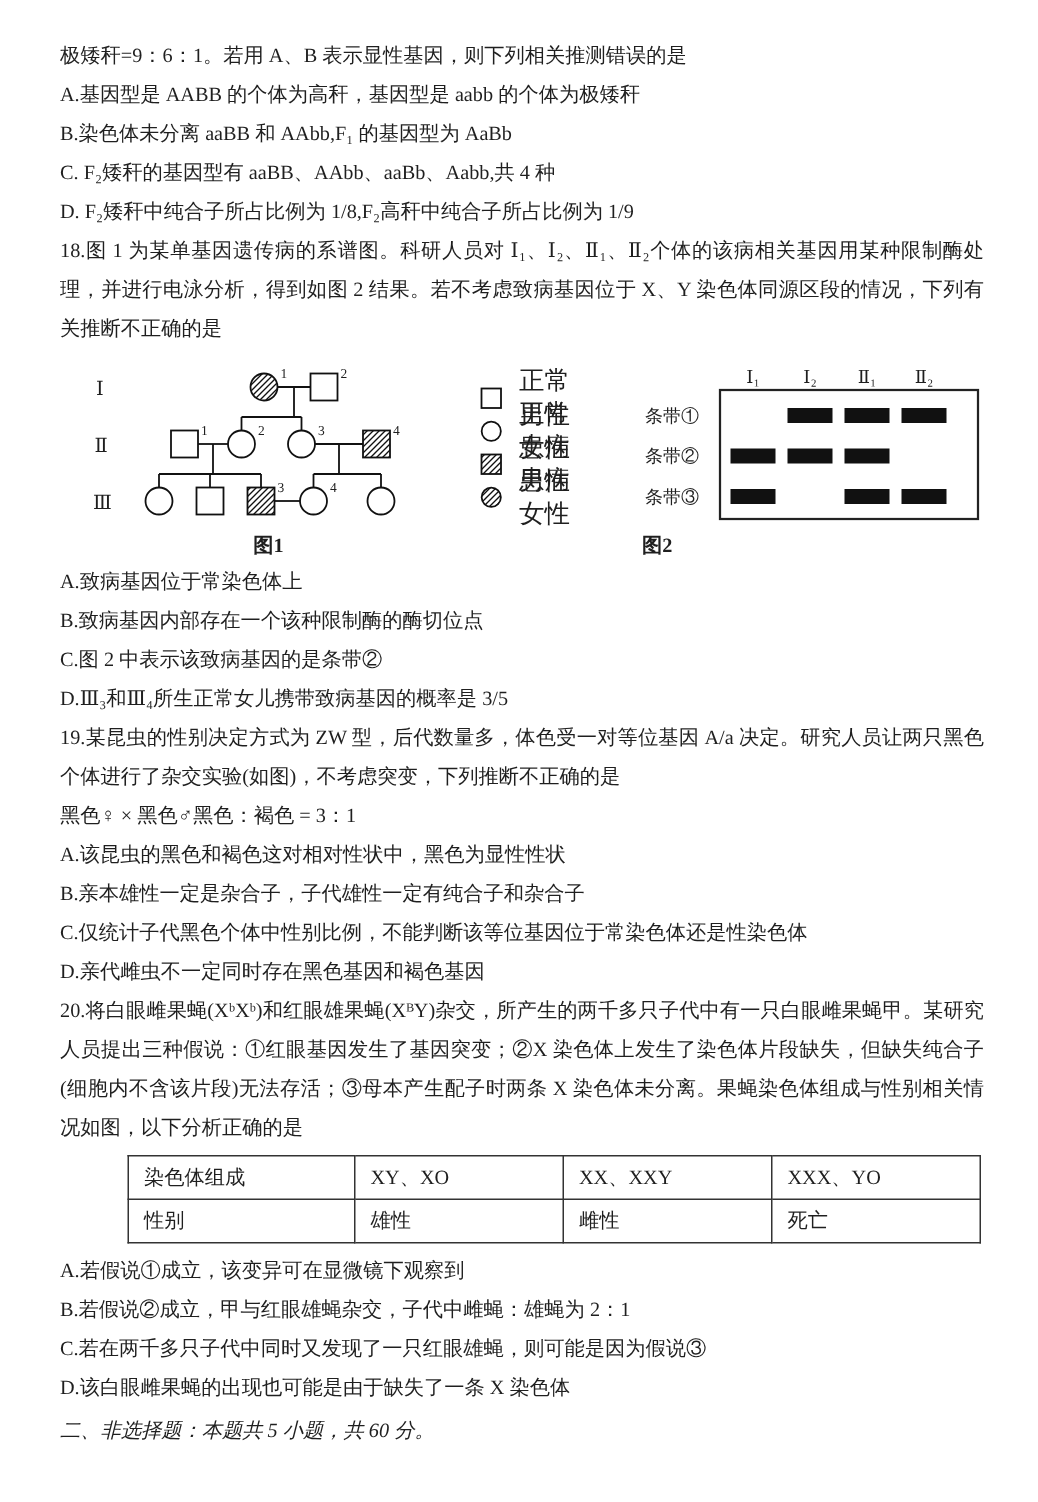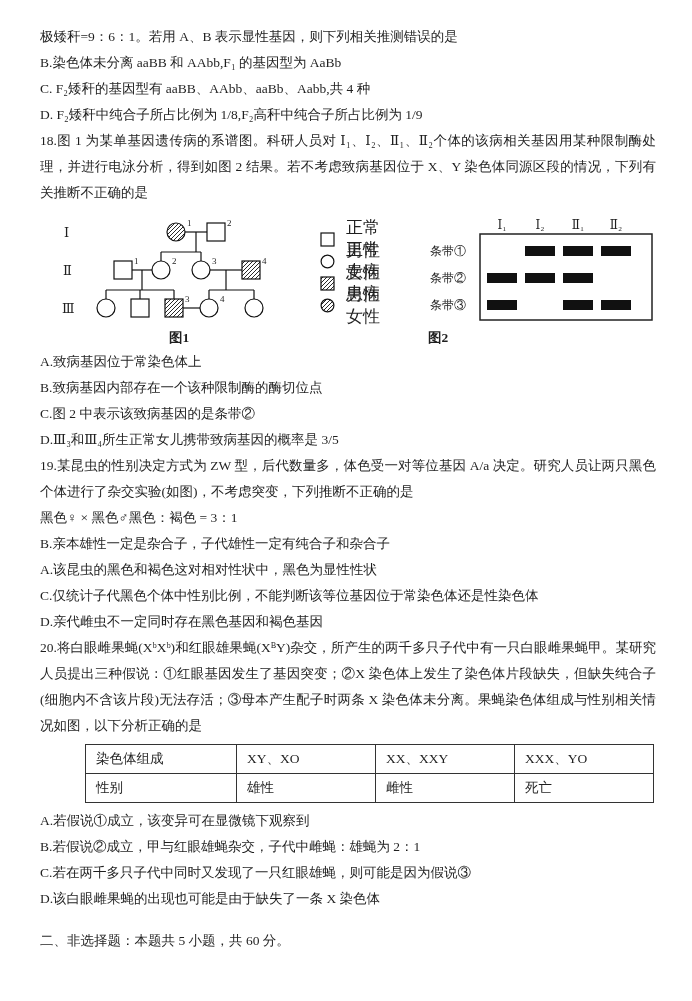--- a/index.html
+++ b/index.html
@@ -29,37 +29,38 @@
   .cross-right { }
 
   
   table.sex-table { border-collapse:collapse; margin:5px 0 5px 45px; }
   table.sex-table td {
     border:1px solid #333; padding:2px 10px; height:24px;
     font-size:13.5px; text-align:left; vertical-align:middle;
   }
   td.c0 { width:130px;margin-top:32px; } td.c1 { width:118px; } td.c2 { width:118px; } td.c3 { width:118px; }
 
-  .footer-line { line-height:28px; margin-top:15px; }
+  .footer-line { line-height:28px; margin-top:2px;font-style:italic; }
 </style>
 </head>
 <body>
 
 <svg width="0" height="0" style="position:absolute" aria-hidden="true">
   <defs>
     <pattern id="hatch" patternUnits="userSpaceOnUse" width="4" height="4">
       <rect width="4" height="4" fill="#ffffff"></rect>
       <path d="M0,4 L4,0 M-1,1 L1,-1 M3,5 L5,3" stroke="#111" stroke-width="0.9"></path>
     </pattern>
   </defs>
 </svg>
 
 <div class="page">
 
   <div class="line">极矮秆=9：6：1。若用 A、B 表示显性基因，则下列相关推测错误的是</div>
+  <div class="opt">A.基因型是 AABB 的个体为高秆，基因型是 aabb 的个体为极矮秆</div>
   <div class="opt">B.染色体未分离 aaBB 和 AAbb,F₁ 的基因型为 AaBb</div>
   <div class="opt">C. F₂矮秆的基因型有 aaBB、AAbb、aaBb、Aabb,共 4 种</div>
   <div class="opt">D. F₂矮秆中纯合子所占比例为 1/8,F₂高秆中纯合子所占比例为 1/9</div>
 
   <div class="stem">18.图 1 为某单基因遗传病的系谱图。科研人员对 Ⅰ₁、Ⅰ₂、Ⅱ₁、Ⅱ₂个体的该病相关基因用某种限制酶处理，并进行电泳分析，得到如图 2 结果。若不考虑致病基因位于 X、Y 染色体同源区段的情况，下列有关推断不正确的是</div>
 
   <div class="figure-row">
 
     <div class="fig1-block">
       <svg width="250" height="112" viewBox="0 0 250 112">
@@ -175,22 +176,22 @@
 
   <div class="opt">A.致病基因位于常染色体上</div>
   <div class="opt">B.致病基因内部存在一个该种限制酶的酶切位点</div>
   <div class="opt">C.图 2 中表示该致病基因的是条带②</div>
   <div class="opt">D.Ⅲ₃和Ⅲ₄所生正常女儿携带致病基因的概率是 3/5</div>
 
   <div class="stem">19.某昆虫的性别决定方式为 ZW 型，后代数量多，体色受一对等位基因 A/a 决定。研究人员让两只黑色个体进行了杂交实验(如图)，不考虑突变，下列推断不正确的是</div>
   <div class="line">
     <span>黑色♀ × 黑色♂</span><span class="cross-right">黑色：褐色 = 3：1</span>
   </div>
+  <div class="opt">A.该昆虫的黑色和褐色这对相对性状中，黑色为显性性状</div>
   <div class="opt">B.亲本雄性一定是杂合子，子代雄性一定有纯合子和杂合子</div>
-  <div class="opt">A.该昆虫的黑色和褐色这对相对性状中，黑色为显性性状</div>
   <div class="opt">C.仅统计子代黑色个体中性别比例，不能判断该等位基因位于常染色体还是性染色体</div>
   <div class="opt">D.亲代雌虫不一定同时存在黑色基因和褐色基因</div>
 
   <div class="stem">20.将白眼雌果蝇(XᵇXᵇ)和红眼雄果蝇(XᴮY)杂交，所产生的两千多只子代中有一只白眼雌果蝇甲。某研究人员提出三种假说：①红眼基因发生了基因突变；②X 染色体上发生了染色体片段缺失，但缺失纯合子(细胞内不含该片段)无法存活；③母本产生配子时两条 X 染色体未分离。果蝇染色体组成与性别相关情况如图，以下分析正确的是</div>
 
   <table class="sex-table">
     <tbody>
       <tr>
         <td class="c0">染色体组成</td>
         <td class="c1">XY、XO</td>

